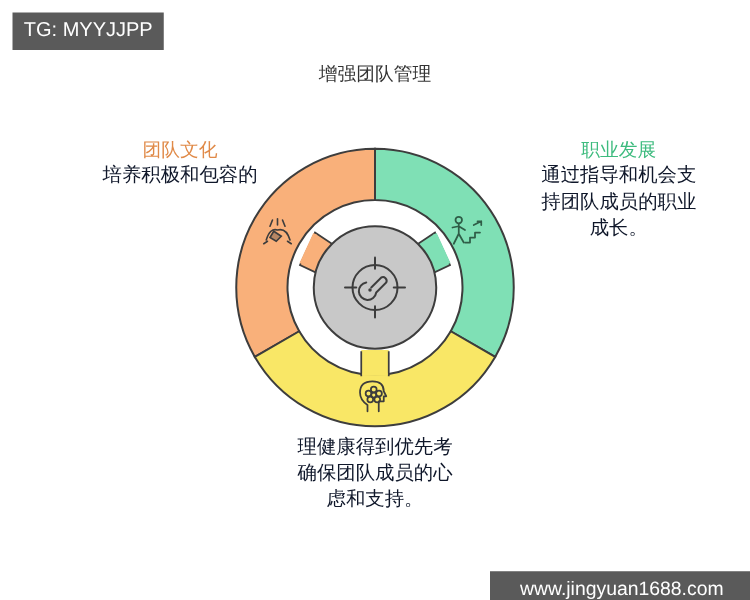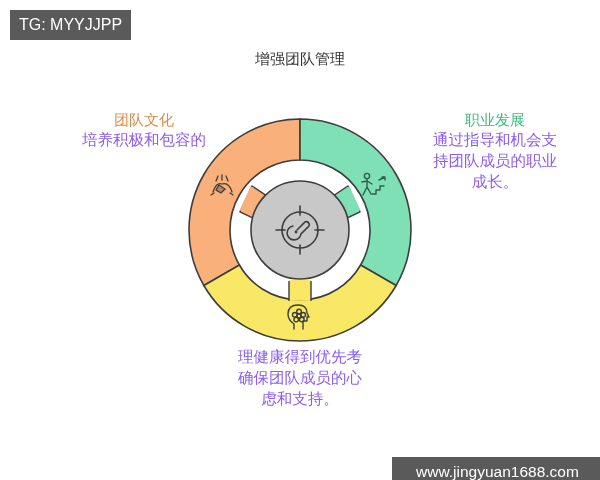--- a/index.html
+++ b/index.html
@@ -13,21 +13,21 @@
       padding: 0 9px; white-space: nowrap;
     }
     #wm-top { left: 10px; top: 10px; height: 30px; }
     #wm-bottom { left: 392px; top: 457px; height: 27px; font-size: 15.5px; padding: 0 24px; }
     .title {
       position: absolute; left: 0; width: 600px; top: 50px; text-align: center;
       font-size: 15px; font-weight: normal; color: #333333;
     }
     .label-block { position: absolute; text-align: center; }
     .label-head { font-size: 15px; font-weight: normal; line-height: 20px; }
-    .label-body { font-size: 15.5px; color: #8b5cf6; line-height: 21px; }
+    .label-body { font-size: 15.5px; color: #0f172a; line-height: 21px; }
     #block-culture { left: 66px; top: 110px; width: 156px; }
     #block-career { left: 380px; top: 110px; width: 134px; margin-left: 48px; }
     #block-mental { left: 224px; top: 347px; width: 152px; }
     #diagram { position: absolute; left: 0; top: 0; }
   </style>
 </head>
 <body>
 
 <div class="watermark" id="wm-top">TG: MYYJJPP</div>
 

